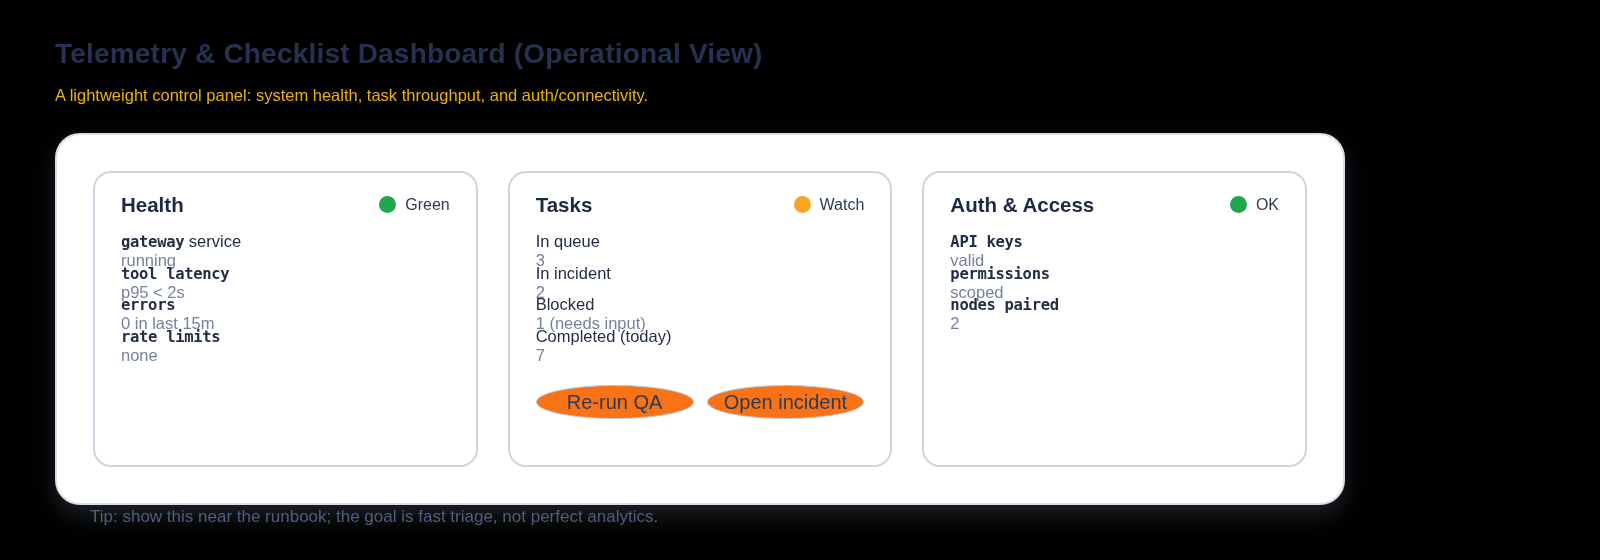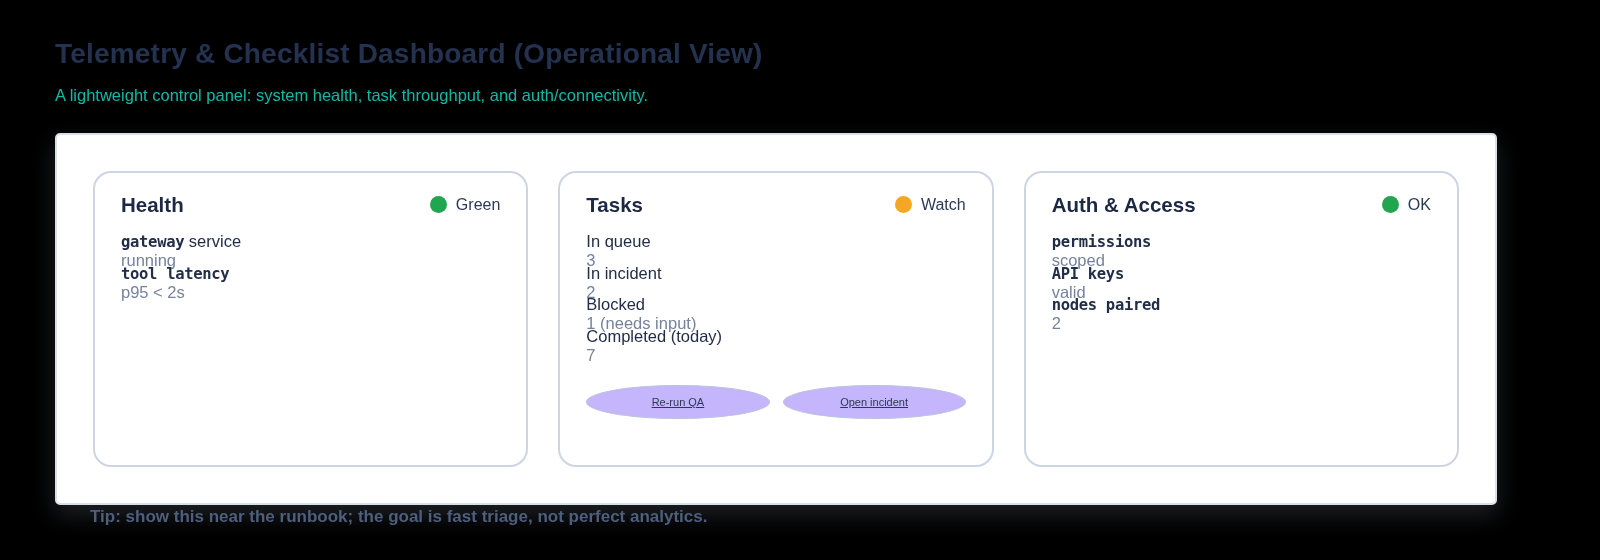--- a/index.html
+++ b/index.html
@@ -19,32 +19,32 @@
     font-size: 28px;
     font-weight: bold;
     color: #243250;
     letter-spacing: 0.2px;
   }
   .page-subtitle {
     position: absolute;
     left: 55px;
     top: 86px;
     font-size: 16.5px;
-    color: #14b8a6;
+    color: #eab308;
   }
   .panel {
     position: absolute;
     left: 55px;
     top: 133px;
-    width: 1442px;
+    width: 1290px;
     height: 372px;
     box-sizing: border-box;
     background: #ffffff;
     border: 2px solid #d9dfe9;
-    border-radius: 5px;
+    border-radius: 25px;
     box-shadow: 0 10px 24px rgba(120,130,150,0.25);
     padding: 36px;
     display: flex;
     gap: 30px;
   }
   .card {
     flex: 1 1 0;
     box-sizing: border-box;
     background: #ffffff;
     border: 2px solid #ccd5e1;
@@ -106,38 +106,36 @@
   }
   .button-row {
     display: flex;
     gap: 13px;
     margin-top: 27px;
   }
   .pill-button {
     flex: 1 1 0;
     height: 34px;
     border-radius: 50%;
-    background: #c4b5fd;
+    background: #f97316;
     border: 1.5px solid #b9c6d8;
     color: #2c3a55;
-    font-size: 11px;
+    font-size: 20px;
     font-family: "Liberation Sans", sans-serif;
     display: flex;
     align-items: center;
     justify-content: center;
     cursor: pointer;
-    text-decoration: underline;
   }
   .tip {
     position: absolute;
     left: 90px;
     top: 507px;
     font-size: 17px;
     color: #4e5f7e;
-    font-weight: bold;
   }
 </style>
 </head>
 <body>
 
 <div class="page-title">Telemetry &amp; Checklist Dashboard (Operational View)</div>
 <div class="page-subtitle">A lightweight control panel: system health, task throughput, and auth/connectivity.</div>
 
 <div class="panel">
 
@@ -151,20 +149,28 @@
     </div>
     <div class="rows">
       <div class="stat-row">
         <span class="stat-label"><span class="mono">gateway</span><span> service</span></span>
         <span class="stat-value">running</span>
       </div>
       <div class="stat-row">
         <span class="stat-label"><span class="mono">tool latency</span><span></span></span>
         <span class="stat-value">p95 &lt; 2s</span>
       </div>
+      <div class="stat-row">
+        <span class="stat-label"><span class="mono">errors</span><span></span></span>
+        <span class="stat-value">0 in last 15m</span>
+      </div>
+      <div class="stat-row">
+        <span class="stat-label"><span class="mono">rate limits</span><span></span></span>
+        <span class="stat-value">none</span>
+      </div>
     </div>
   </div>
 
   <div class="card">
     <div class="card-header">
       <div class="card-title">Tasks</div>
       <div class="status">
         <span class="status-dot" style="background: rgb(245, 166, 35);"></span>
         <span class="status-label">Watch</span>
       </div>
@@ -196,28 +202,28 @@
   <div class="card">
     <div class="card-header">
       <div class="card-title">Auth &amp; Access</div>
       <div class="status">
         <span class="status-dot" style="background: rgb(31, 166, 79);"></span>
         <span class="status-label">OK</span>
       </div>
     </div>
     <div class="rows">
       <div class="stat-row">
+        <span class="stat-label"><span class="mono">API keys</span><span></span></span>
+        <span class="stat-value">valid</span>
+      </div>
+      <div class="stat-row">
         <span class="stat-label"><span class="mono">permissions</span><span></span></span>
         <span class="stat-value">scoped</span>
       </div>
       <div class="stat-row">
-        <span class="stat-label"><span class="mono">API keys</span><span></span></span>
-        <span class="stat-value">valid</span>
-      </div>
-      <div class="stat-row">
         <span class="stat-label"><span class="mono">nodes paired</span><span></span></span>
         <span class="stat-value">2</span>
       </div>
     </div>
   </div>
 
 </div>
 
 <div class="tip">Tip: show this near the runbook; the goal is fast triage, not perfect analytics.</div>
 

